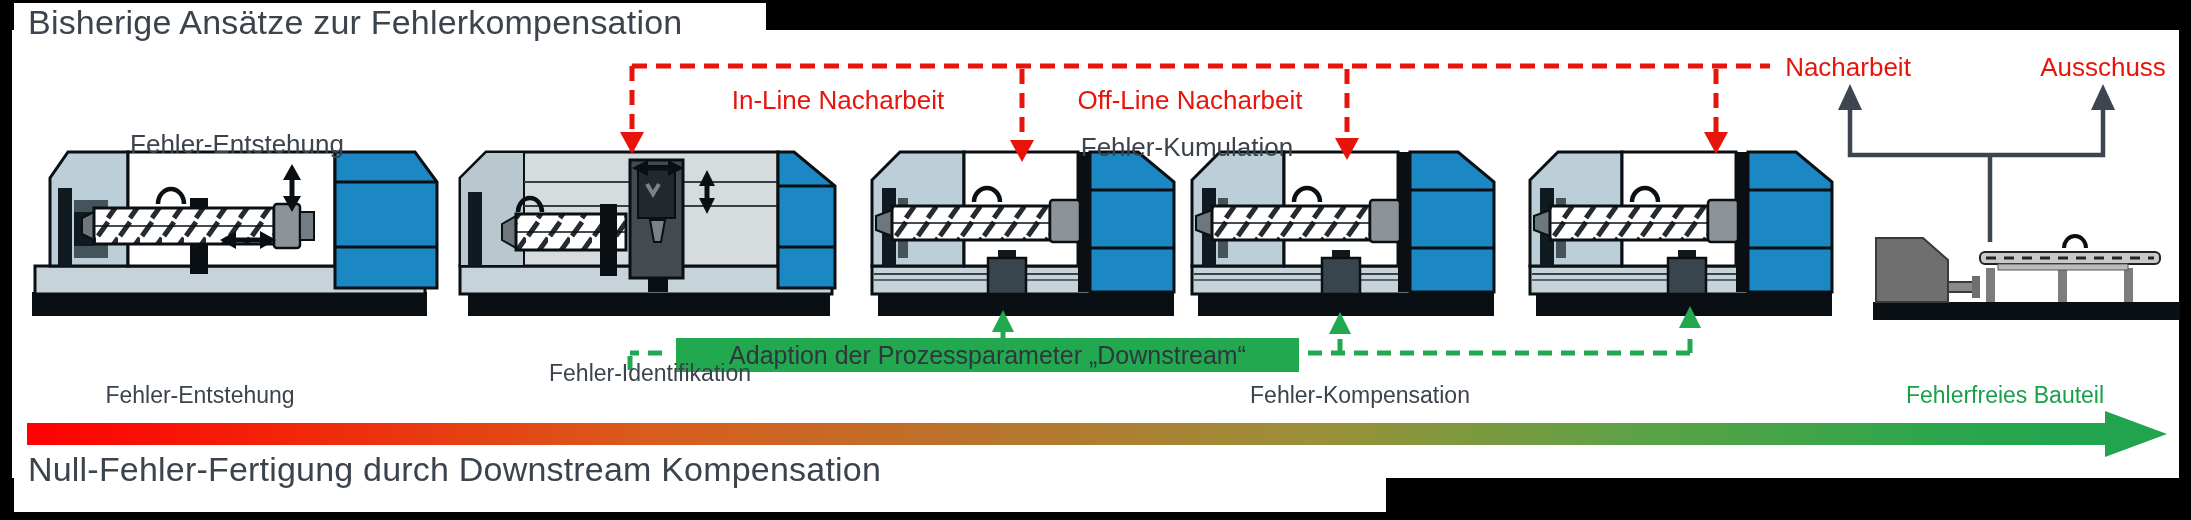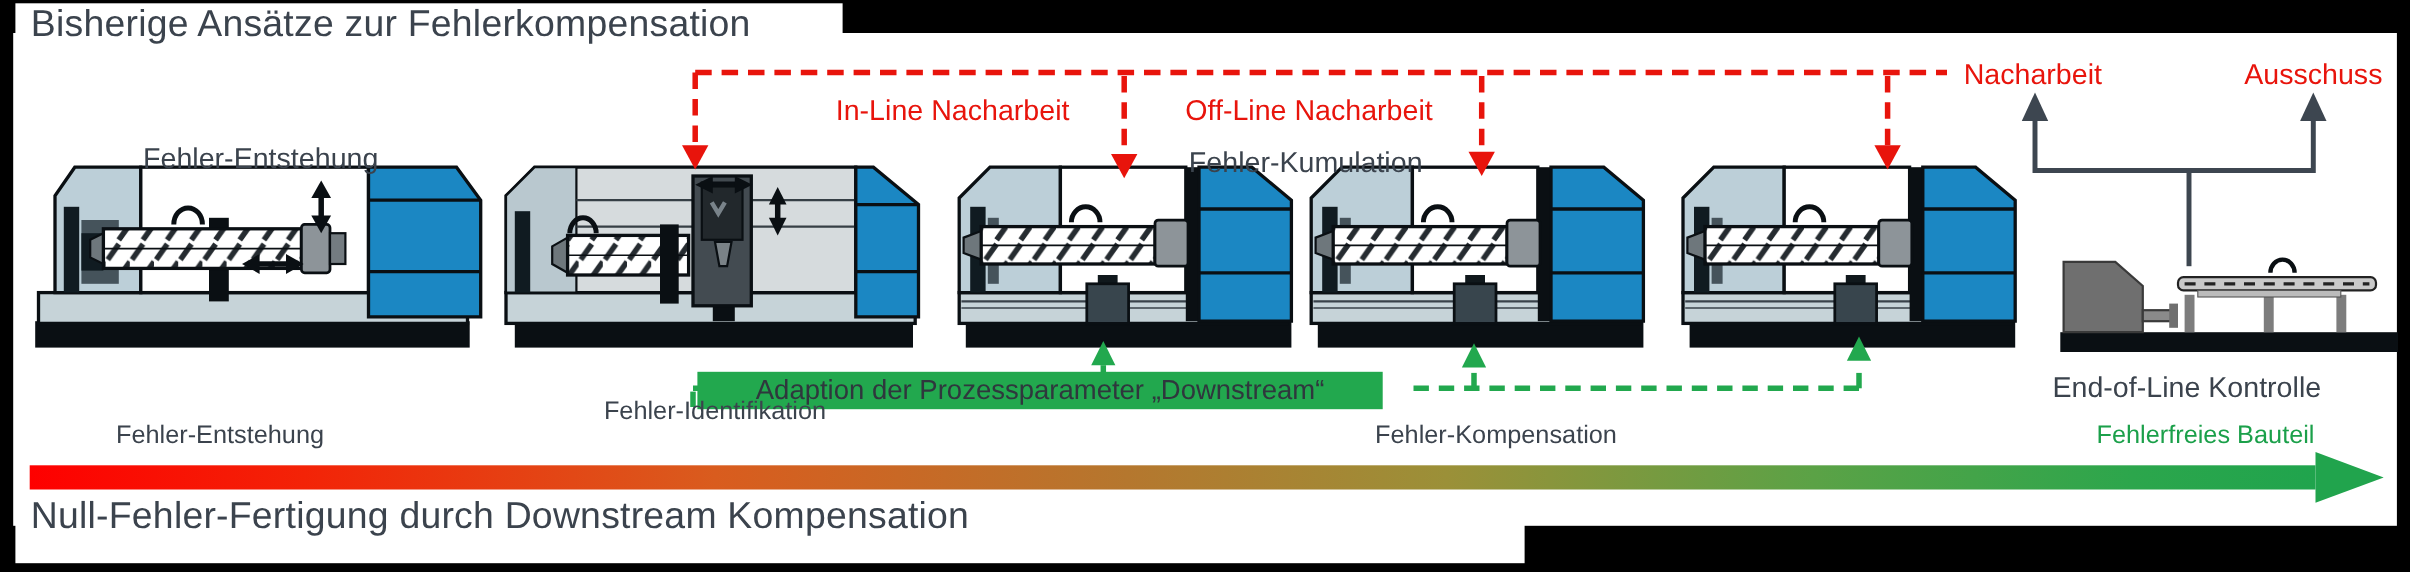--- a/index.html
+++ b/index.html
@@ -8,21 +8,21 @@
   .panel{position:absolute;left:12px;top:30px;width:2167px;height:448px;background:#fff;}
   .plate{position:absolute;background:#fff;display:flex;align-items:flex-start;}
   .plate-top{left:14px;top:3px;width:752px;height:55px;}
   .plate-bottom{left:14px;top:450px;width:1372px;height:62px;}
   .big-title{font-size:34px;color:#3b434d;padding-left:14px;white-space:nowrap;letter-spacing:0.2px;}
   .lbl{position:absolute;transform:translateX(-50%);white-space:nowrap;color:#3b434d;
        font-size:26px;line-height:1.1;text-align:center;}
   .lbl.red{color:#e8140c;}
   .lbl.green{color:#1ba04a;}
   .lbl.small{font-size:23px;}
-  #adaption-box{position:absolute;left:634px;top:338px;width:623px;height:34px;background:#22a84e;
+  #adaption-box{position:absolute;left:676px;top:338px;width:623px;height:34px;background:#22a84e;
        display:flex;align-items:center;justify-content:center;font-size:25px;color:#2f373d;
        white-space:nowrap;}
   svg{position:absolute;left:0;top:0;}
 </style>
 </head>
 <body>
 
 <div id="stage">
   <div class="panel"></div>
 
@@ -206,25 +206,24 @@
 
   <div class="plate plate-top">
     <div class="big-title">Bisherige Ansätze zur Fehlerkompensation</div>
   </div>
   <div class="plate plate-bottom">
     <div class="big-title">Null-Fehler-Fertigung durch Downstream Kompensation</div>
   </div>
 
   <div class="lbl" style="left:237px;top:130px;">Fehler-Entstehung</div>
   <div class="lbl" style="left:1187px;top:133px;">Fehler-Kumulation</div>
-  <div class="lbl red" style="left:838px;top:86px;margin-left:28px;">In-Line Nacharbeit</div>
+  <div class="lbl red" style="left:838px;top:86px;">In-Line Nacharbeit</div>
   <div class="lbl red" style="left:1190px;top:86px;">Off-Line Nacharbeit</div>
   <div class="lbl red" style="left:1848px;top:53px;">Nacharbeit</div>
   <div class="lbl red" style="left:2103px;top:53px;">Ausschuss</div>
-  <div class="lbl" style="left:1988px;top:338px;">End-of-Line Kontrolle</div>
 
   <div id="adaption-box">
     <span>Adaption der Prozessparameter „Downstream“</span>
   </div>
 
   <div class="lbl small" style="left:200px;top:383px;">Fehler-Entstehung</div>
   <div class="lbl small" style="left:650px;top:361px;">Fehler-Identifikation</div>
   <div class="lbl small green" style="left:2005px;top:383px;">Fehlerfreies Bauteil</div>
   <div class="lbl small" style="left:1360px;top:383px;">Fehler-Kompensation</div>
 </div>

